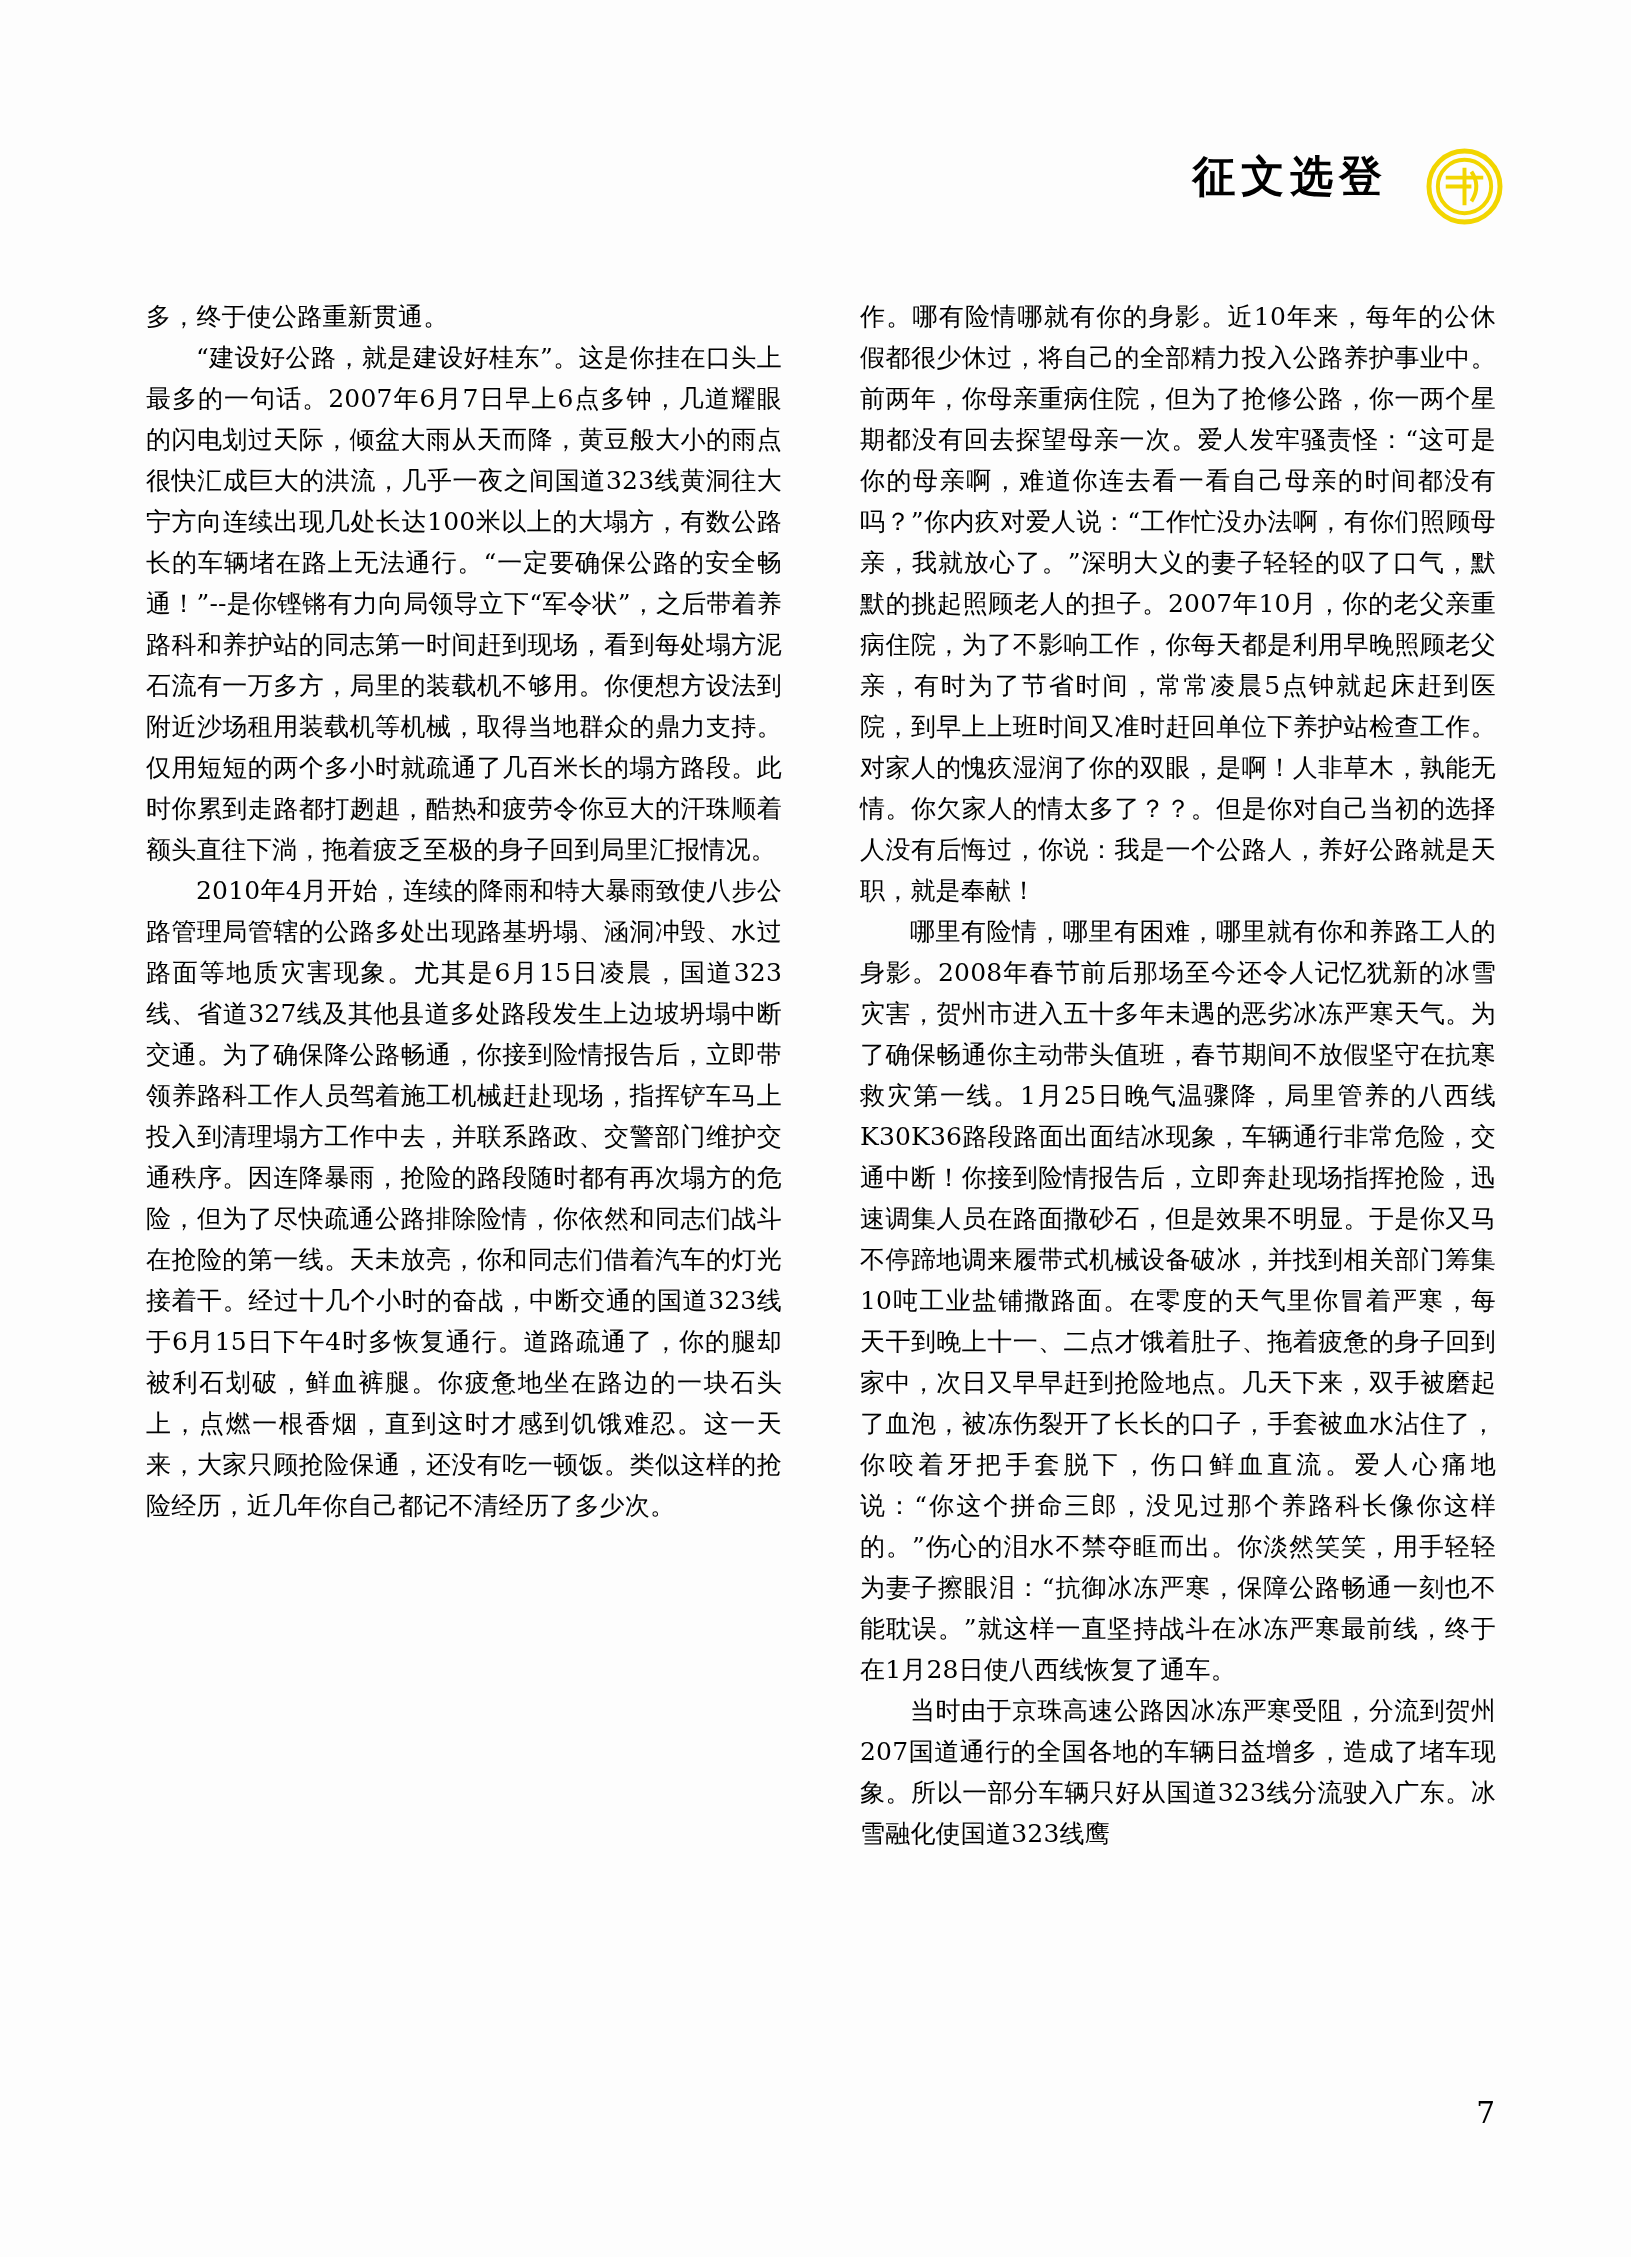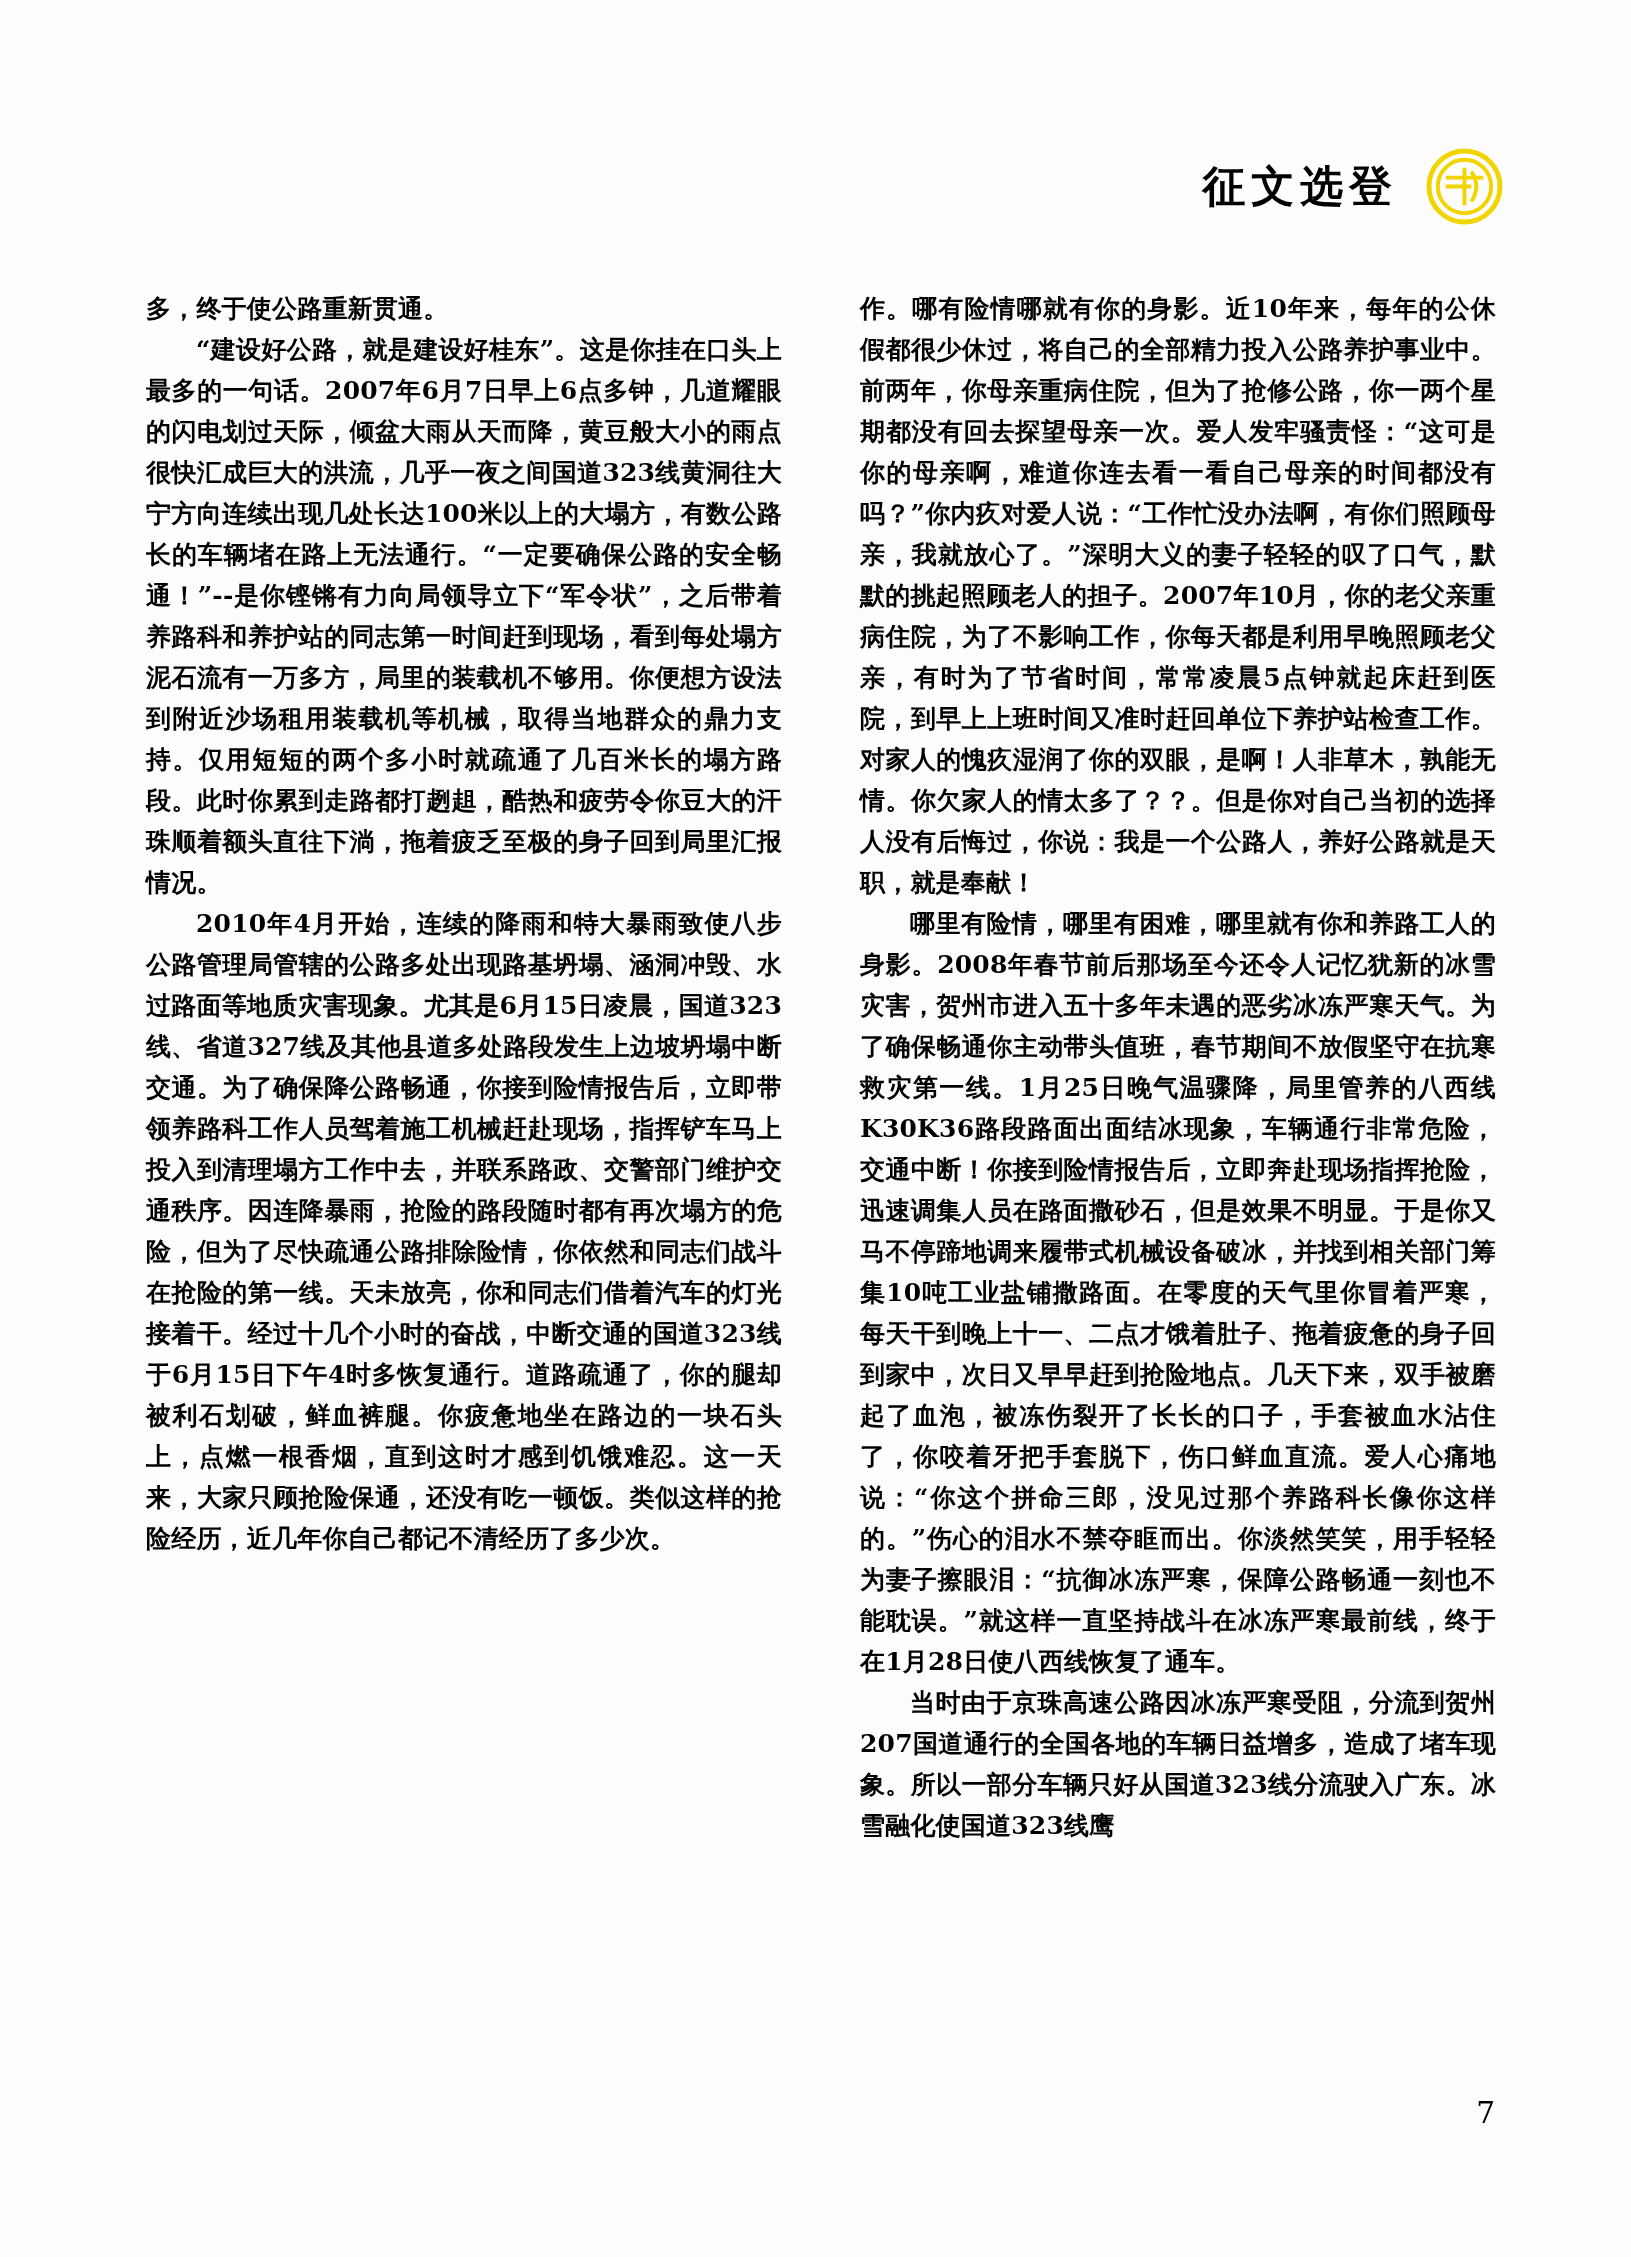--- a/index.html
+++ b/index.html
@@ -20,47 +20,46 @@
     inset: 0;
     background: #fdfdfd;
   }
 
   
   .header {
     position: absolute;
     top: 148px;
     right: 128px;
     display: flex;
-    align-items: center;
-    gap: 28px;
+    align-items: flex-start;
+    gap: 38px;
   }
   .header-title {
     font-family: "DejaVu Sans", "Liberation Sans", sans-serif;
     font-weight: bold;
     font-size: 43px;
     letter-spacing: 5.9px;
     color: #000;
     white-space: nowrap;
   }
   .header-logo {
     width: 77px;
     height: 77px;
     position: relative;
   }
   .header-logo svg { display: block; }
 
   
   .columns {
     position: absolute;
-    top: 288px;
+    top: 296px;
     left: 146px;
     width: 1350px;
     display: flex;
     gap: 78px;
-    font-weight: bold;
   }
   .col {
     width: 644px;
   }
   .col p {
     margin: 0;
     font-size: 25px;
     line-height: 41px;
     text-align: justify;
     text-justify: inter-ideograph;

